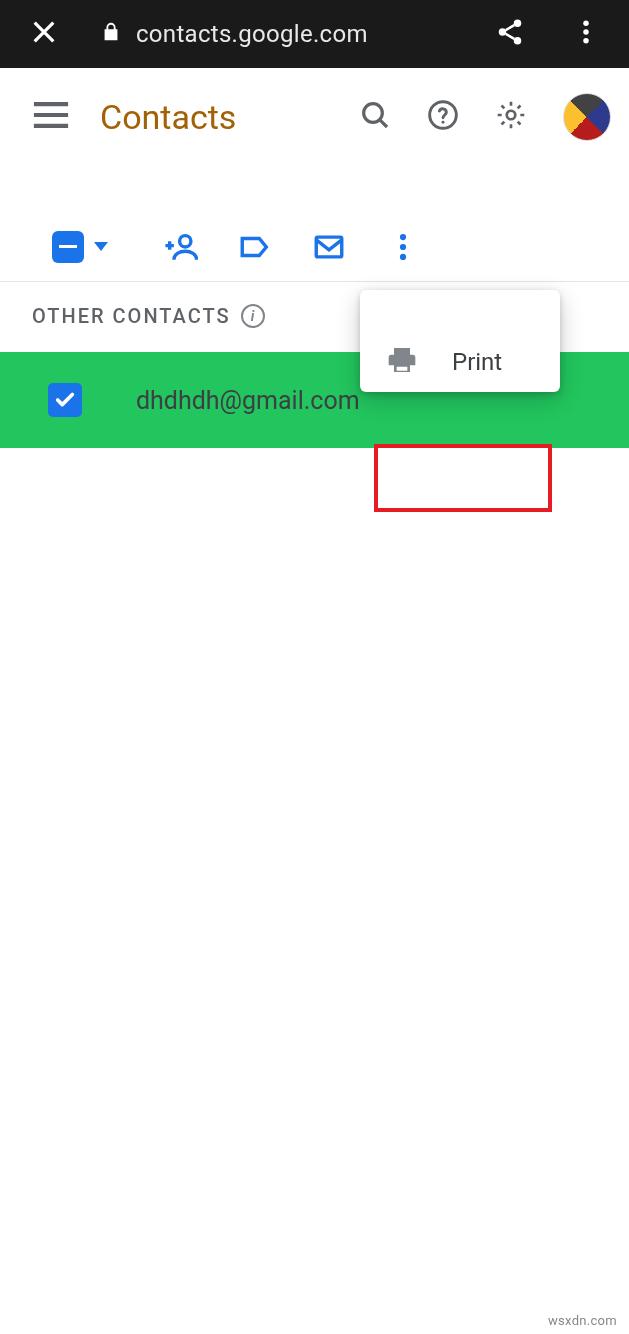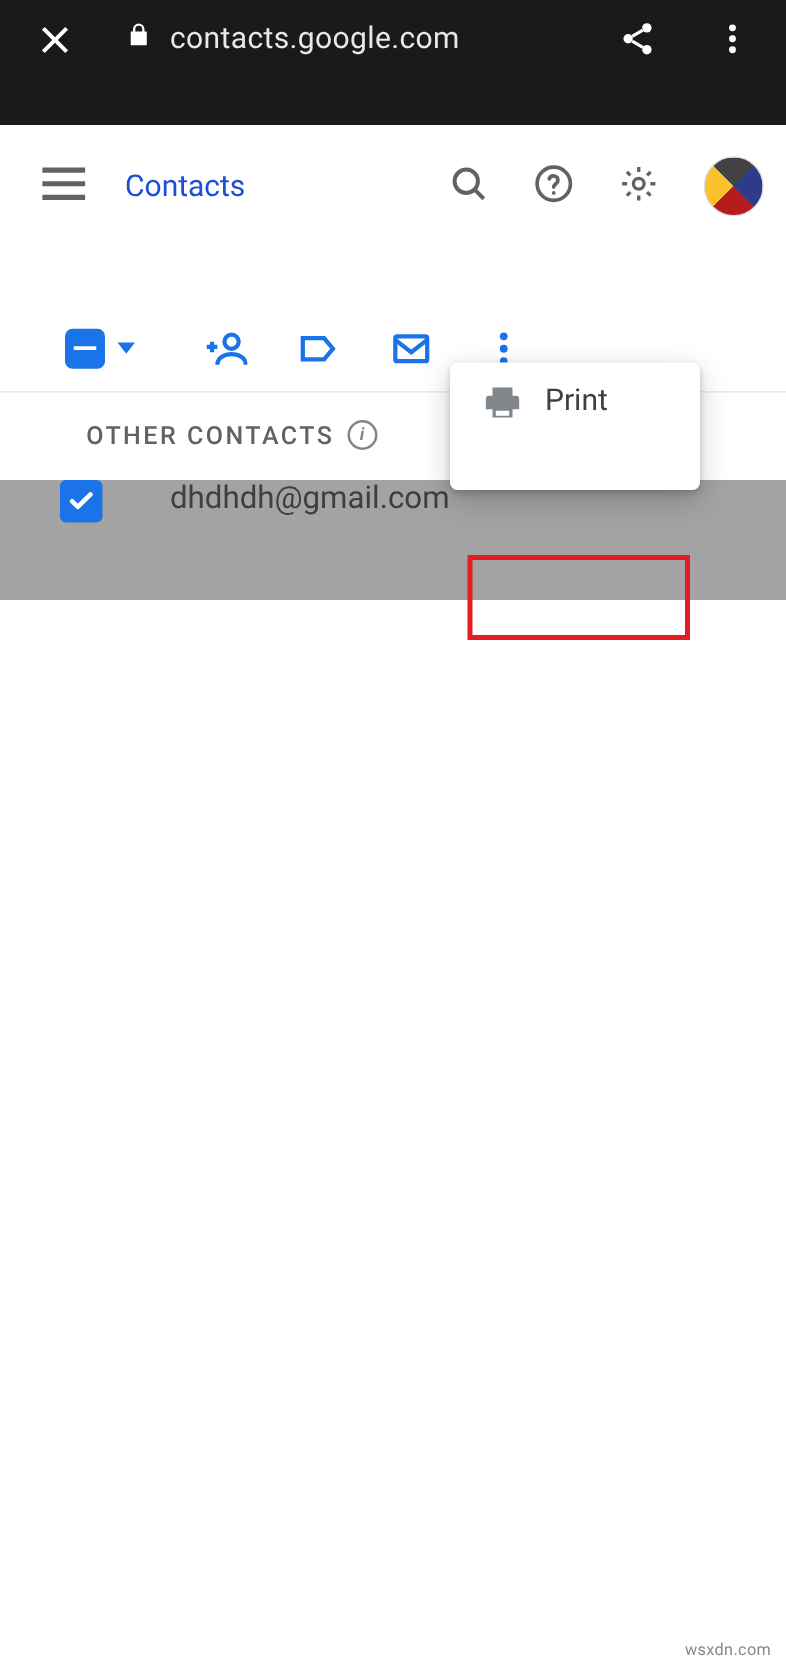--- a/index.html
+++ b/index.html
@@ -1,51 +1,51 @@
 <!DOCTYPE html>
 <html><head>
   <meta charset="utf-8">
   <style>
     * { margin: 0; padding: 0; box-sizing: border-box; font-family: Roboto, Arial, sans-serif; }
     body { width: 629px; height: 1334px; background: #fff; position: relative; overflow: hidden; }
     
-    .browser-bar { height: 100px; background: #1a1a1a; display: flex; align-items: flex-start; padding: 16px 28px; }
+    .browser-bar { height: 68px; background: #1a1a1a; display: flex; align-items: center; padding: 0 28px; }
     .browser-bar .close-icon { width: 32px; height: 32px; color: #fff; }
     .address-wrap { display: flex; align-items: center; margin-left: 40px; flex: 1; }
     .address-wrap .lock-icon { width: 22px; height: 22px; color: #fff; margin-right: 14px; }
     .address-text { color: #e8e8e8; font-size: 24px; letter-spacing: 0.3px; }
     .browser-right { display: flex; align-items: center; gap: 46px; color: #fff; }
     .browser-right svg { width: 30px; height: 30px; }
     
     .app-header { height: 98px; display: flex; align-items: center; padding: 0 18px 0 32px; }
     .hamburger { width: 38px; height: 28px; margin-right: 30px; }
-    .app-title { font-size: 24px; color: #1d4ed8; font-weight: 400; flex: 1; }
+    .app-title { font-size: 34px; color: #a16207; font-weight: 400; flex: 1; }
     .header-icons { display: flex; align-items: center; gap: 36px; }
     .header-icons > * { color: #5f6368; }
     .header-icons svg { width: 32px; height: 32px; }
     .avatar { width: 48px; height: 48px; border-radius: 50%; background: conic-gradient(from 45deg, #2e3a8c 0 25%, #b71c1c 25% 50%, #fbc02d 50% 75%, #424242 75% 100%); border: 1px solid #ddd; }
     
     .actions-bar { margin-top: 56px; height: 60px; display: flex; align-items: center; padding: 0 32px 0 52px; border-bottom: 1px solid #e3e3e3; padding-bottom: 10px; position: relative; }
     .actions-bar > .aicon { margin-right: 40px; color: #1a73e8; display: flex; align-items: center; }
     .select-square { width: 32px; height: 32px; background: #1a73e8; border-radius: 6px; display: flex; align-items: center; justify-content: center; }
     .select-square .dash { width: 18px; height: 3px; background: #fff; }
     .caret { margin-left: 10px; width: 0; height: 0; border-left: 7px solid transparent; border-right: 7px solid transparent; border-top: 9px solid #1a73e8; }
     .actions-bar svg { width: 34px; height: 34px; }
     
     .section-header { margin-top: 22px; padding: 0 32px; display: flex; align-items: center; gap: 10px; }
-    .section-header .label { font-size: 20px; letter-spacing: 2px; color: #5f6368; font-weight: 500; margin-left: 37px; }
+    .section-header .label { font-size: 20px; letter-spacing: 2px; color: #5f6368; font-weight: 500; }
     .info-circle { width: 24px; height: 24px; border: 2px solid #80868b; border-radius: 50%; display: flex; align-items: center; justify-content: center; font-size: 14px; font-weight: 700; color: #80868b; font-style: italic; }
     
-    .contact-row { margin-top: 24px; height: 96px; background: #a3a3a3; display: flex; padding: 0 48px 0 48px; gap: 54px; }
+    .contact-row { margin-top: 24px; height: 96px; background: #22c55e; display: flex; align-items: center; padding: 0 48px 0 48px; gap: 54px; }
     .checkbox { width: 34px; height: 34px; background: #1a73e8; border-radius: 5px; display: flex; align-items: center; justify-content: center; }
     .checkbox svg { width: 22px; height: 22px; color: #fff; }
     .contact-text { font-size: 25px; color: #3c4043; }
     
     .popup { position: absolute; top: 290px; left: 360px; width: 200px; background: #fff; border-radius: 6px; box-shadow: 0 2px 6px rgba(0,0,0,0.18), 0 8px 24px rgba(0,0,0,0.20); padding: 16px 0; z-index: 10; }
-    .popup-item { height: 70px; display: flex; align-items: flex-start; padding: 0 26px; gap: 18px; cursor: pointer; }
+    .popup-item { height: 70px; display: flex; align-items: flex-end; padding: 0 26px; gap: 34px; cursor: pointer; }
     .popup-item svg { width: 32px; height: 32px; color: #80868b; }
     .popup-item span { font-size: 24px; color: #3c4043; }
     .highlight-box { position: absolute; inset: auto; left: 374px; top: 444px; width: 178px; height: 68px; border: 4px solid #e51c23; pointer-events: none; z-index: 11; }
     
     .watermark { position: absolute; bottom: 6px; right: 12px; font-size: 13px; color: #888; letter-spacing: 0.3px; }
   </style>
 </head>
 <body>
 
 <div class="browser-bar">

